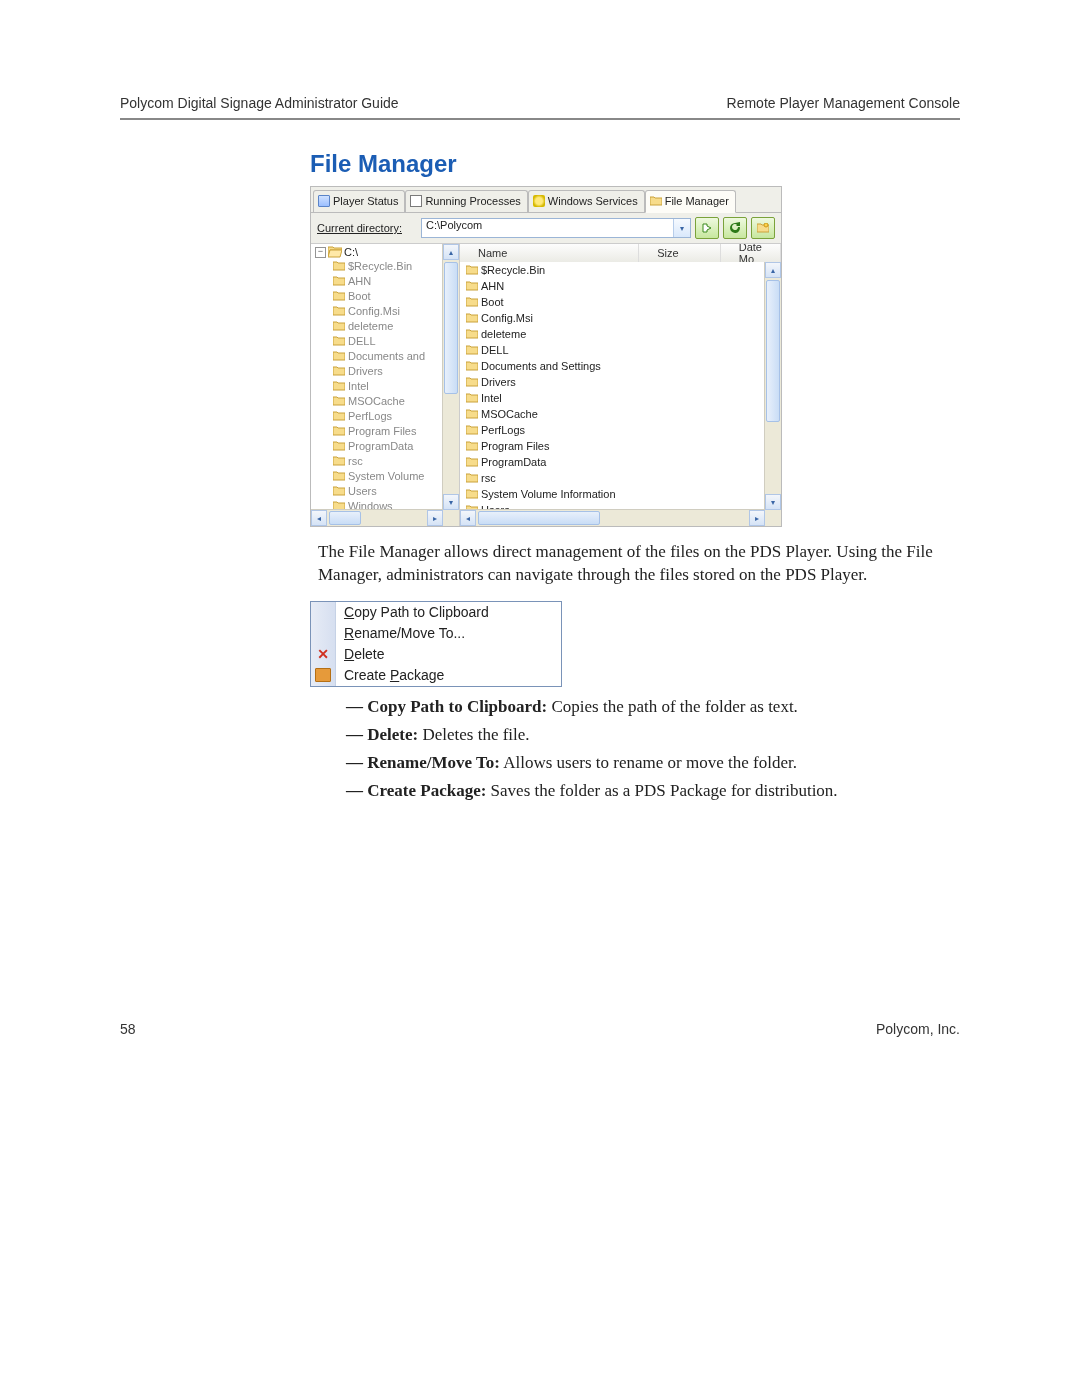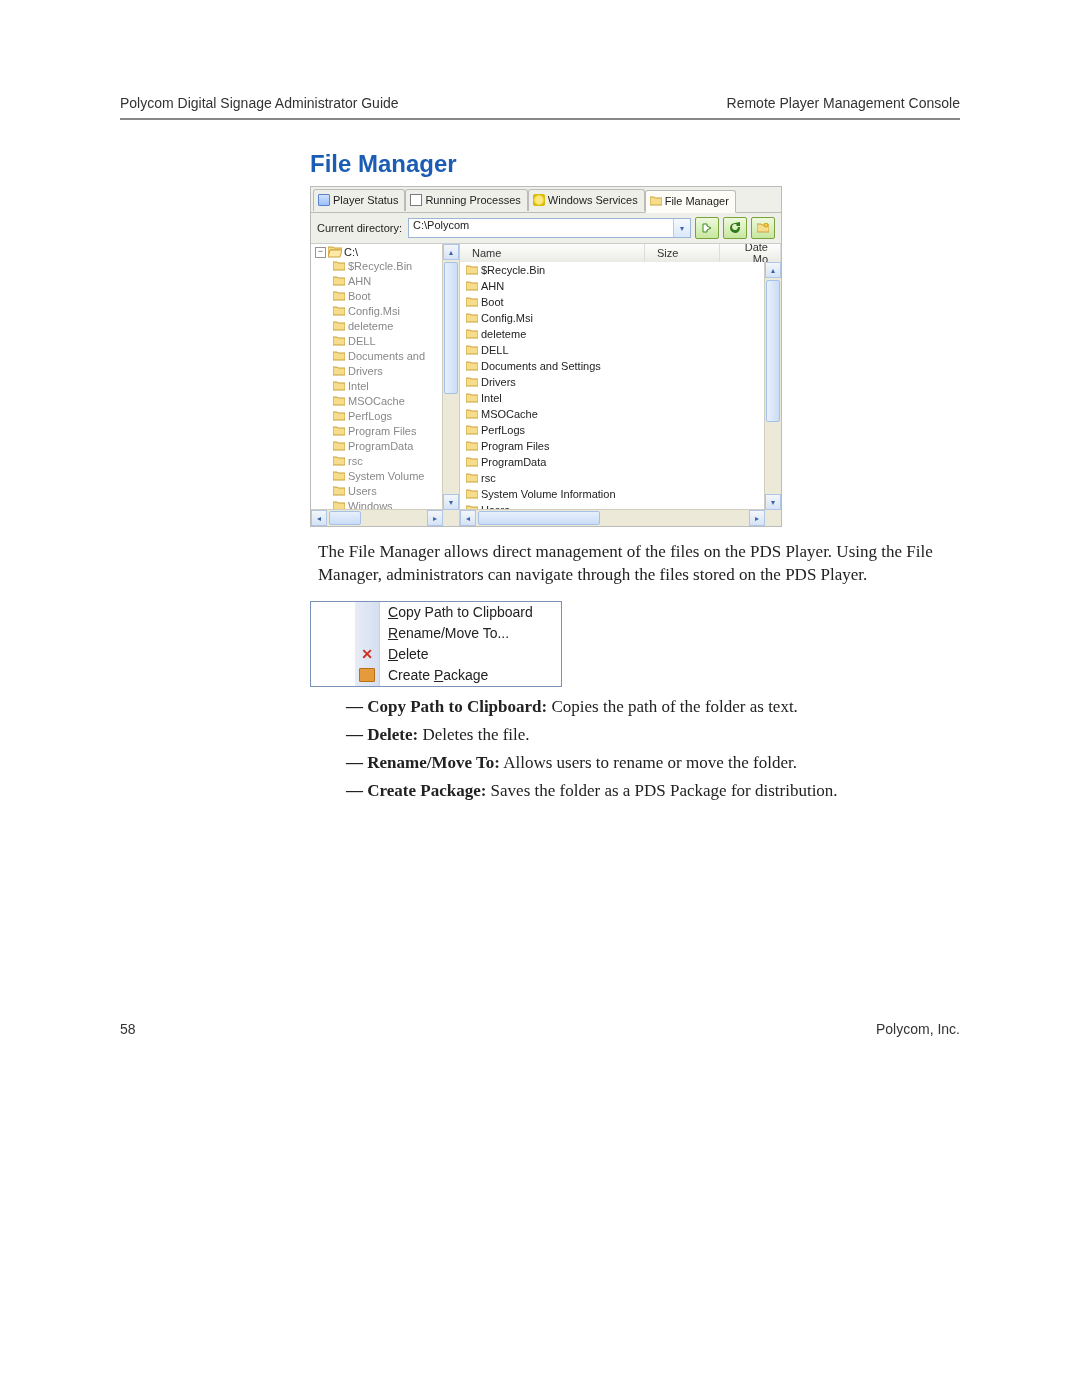--- a/index.html
+++ b/index.html
@@ -60,21 +60,21 @@
   .fm-window {
     width: 470px;
     background: #efefe9;
     border: 1px solid #bbb;
     font-family: Tahoma, Arial, sans-serif;
     font-size: 11px;
     color: #222;
   }
   .fm-tabs {
     display: flex;
-    align-items: flex-start;
+    align-items: center;
     background: #efefe9;
     border-bottom: 1px solid #bbb;
     padding: 2px 2px 0 2px;
     gap: 0;
   }
   .fm-tab {
     display: flex;
     align-items: center;
     gap: 3px;
     padding: 2px 6px 3px 4px;
@@ -99,21 +99,21 @@
   .icon-service { background: radial-gradient(circle, #ffe97a 40%, #d6b900 70%); border-radius: 2px; }
 
   .fm-pathbar {
     display: flex;
     align-items: center;
     padding: 4px 6px;
     gap: 4px;
     background: #efefe9;
     border-bottom: 1px solid #ccc;
   }
-  .fm-pathbar .path-label { margin-right: 2px; }
+  .fm-pathbar .path-label { margin-right: 15px; text-decoration: underline; }
   .fm-path-input {
     flex: 1;
     background: #fff;
     border: 1px solid #9bb5d6;
     height: 18px;
     padding: 0 4px;
     display: flex;
     position: relative;
   }
   .fm-path-input .dd {
@@ -185,23 +185,23 @@
   }
   .list-header {
     display: flex;
     background: linear-gradient(#fdfdfd,#ebebe5);
     border-bottom: 1px solid #ccc;
     height: 18px;
     font-size: 11px;
     color: #333;
   }
   .list-header .col {
-    padding: 2px 12px;
+    padding: 2px 18px;
     border-right: 1px solid #ddd;
-    display: flex; align-items: center; text-align: right;
+    display: flex; align-items: center;
   }
   .col-name { width: 160px; }
   .col-size { width: 50px; }
   .col-date { flex: 1; }
   .list-items {
     position: absolute;
     top: 18px; left: 0; right: 16px; bottom: 16px;
     overflow: hidden;
     background: #fff;
   }
@@ -250,21 +250,20 @@
   }
   .ctx-menu .strip {
     width: 24px;
     background: linear-gradient(90deg,#e7ecf6,#d6dff0);
     border-right: 1px solid #c6d2e6;
   }
   .ctx-row {
     display: flex;
     align-items: center;
     height: 21px;
-    margin-left: 44px;
   }
   .ctx-row .strip { display: flex; align-items: center; justify-content: center; height: 100%; }
   .ctx-row .lbl { padding-left: 8px; }
   .underline { text-decoration: underline; }
   .x-red { color: #d03020; font-weight: bold; font-size: 14px; }
   .pkg-ico { width: 14px; height: 12px; background: #e69a3a; border: 1px solid #b56f14; border-radius: 1px; }
 
   .footer {
     position: absolute;
     left: 120px; right: 120px;

